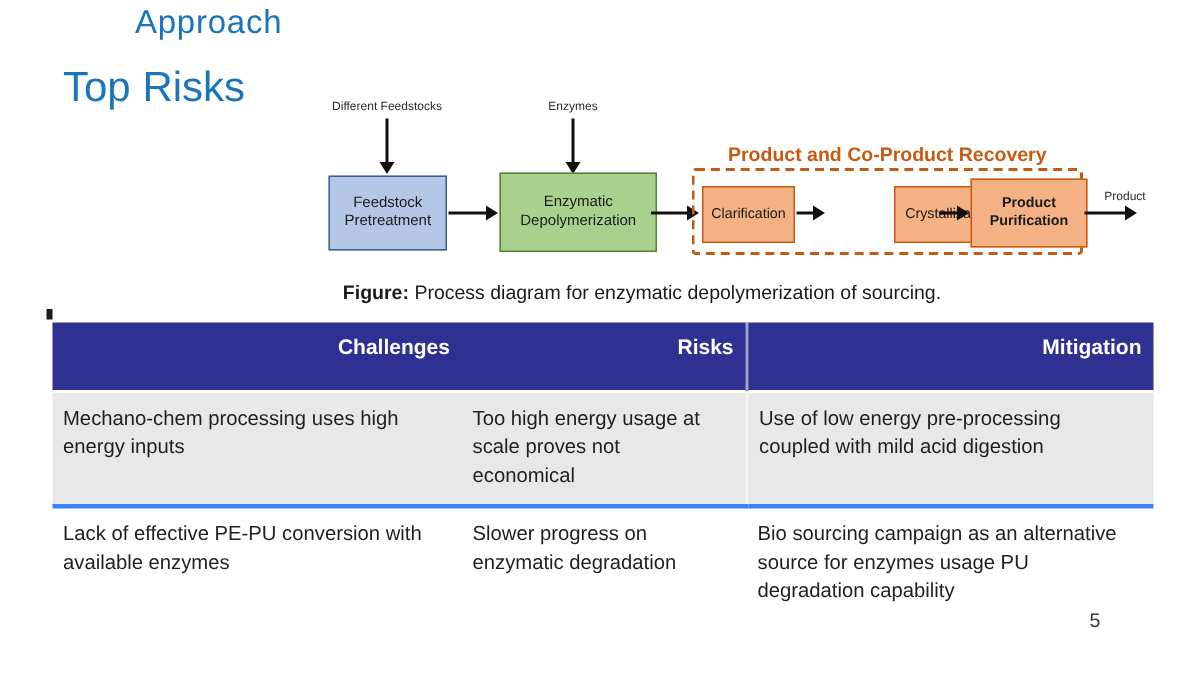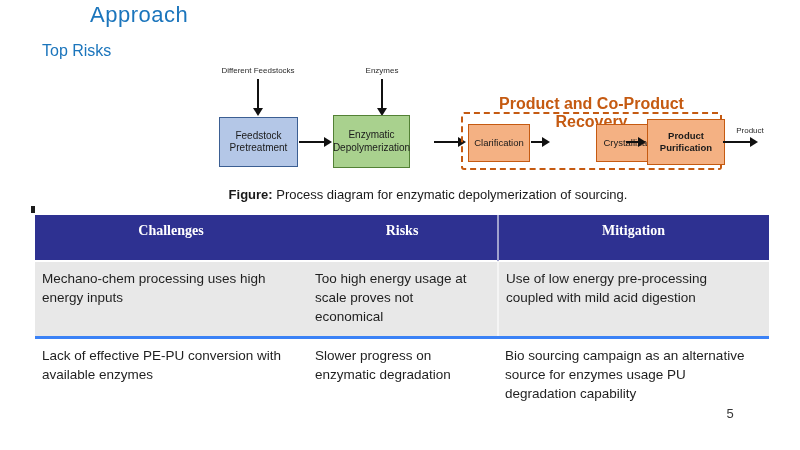--- a/index.html
+++ b/index.html
@@ -1,49 +1,49 @@
 <!DOCTYPE html>
 <html><head>
 <meta charset="utf-8">
 <style>
   html,body { margin:0; padding:0; background:#fff; }
   .slide {
     position:relative; width:800px; height:450px; background:#ffffff;
     font-family:"Liberation Sans", sans-serif; overflow:hidden;
   }
   .title { position:absolute; left:42px; top:2px; font-size:22px; color:#1B75BC; letter-spacing:0.5px;margin-left:48px; }
-  .subtitle { position:absolute; left:42px; top:42px; font-size:16px; color:#1B75BC; }
+  .subtitle { position:absolute; left:42px; top:42px; font-size:28px; color:#1B75BC; }
 
   
   .dlabel { position:absolute; font-size:8px; color:#2b2b2b; text-align:center; }
   .dbox {
     position:absolute; box-sizing:border-box; display:flex; align-items:center; justify-content:center;
     text-align:center; font-size:10px; color:#1a1a1a; line-height:1.25; padding:2px;
   }
   .box-blue  { background:#B4C7E7; border:1.5px solid #3B5E92; }
   .box-green { background:#A9D18E; border:1.5px solid #538135; }
   .box-orange{ background:#F4B183; border:1.5px solid #C55A11; font-size:9.5px; }
   .dashed-group { position:absolute; box-sizing:border-box; border:2px dashed #C55A11; border-radius:3px; }
-  .recovery-label { position:absolute; color:#C55A11; font-weight:bold; font-size:16px; text-align:center; }
+  .recovery-label { position:absolute; color:#C55A11; font-weight:bold; font-size:13px; text-align:center; }
 
   .arrow-h { position:absolute; height:2px; background:#111; }
   .arrow-h::after { content:""; position:absolute; right:-7px; top:-4px;
     border-left:8px solid #111; border-top:5px solid transparent; border-bottom:5px solid transparent; }
   .arrow-v { position:absolute; width:2px; background:#111; }
   .arrow-v::after { content:""; position:absolute; bottom:-7px; left:-4px;
     border-top:8px solid #111; border-left:5px solid transparent; border-right:5px solid transparent; }
 
   .caption { position:absolute; left:58px; top:187px; width:740px; text-align:center;
     font-size:13px; color:#1a1a1a; }
 
   
   .risk-table { position:absolute; left:35px; top:215px; width:734px;
     border-collapse:collapse; table-layout:fixed; font-size:13.5px; color:#1f1f1f; }
-  .risk-table th { background:#2E3191; color:#ffffff; font-weight:bold; text-align:center;
-    vertical-align:top; padding:8px 8px 6px 7px; font-size:14px;font-family:Liberation Serif, serif; }
+  .risk-table th { background:#2E3191; color:#ffffff; font-weight:bold; text-align:right;
+    vertical-align:top; padding:8px 8px 6px 7px; font-size:14px; }
   .risk-table thead tr { height:46px; }
   .risk-table td { vertical-align:top; padding:7px 12px 7px 7px; line-height:1.42; }
   .risk-table tbody tr.row-alt { height:76px; }
   .risk-table tbody tr.row-plain { height:75px; }
   .risk-table tbody tr.row-alt td { background:#E8E8E8; border-top:2px solid #ffffff; border-bottom:3px solid #3b82f6; }
   .risk-table th.col3, .risk-table tr.row-alt td.col3 { border-left:2px solid rgba(255,255,255,0.55); }
 
   .artifact-mark { position:absolute; left:31px; top:206px; width:4px; height:7px; background:#1c1c1c; }
   .page-number { position:absolute; left:700px; top:406px; width:60px; text-align:center;
     font-size:13px; color:#383838; }
@@ -60,21 +60,21 @@
     <div class="dlabel" style="left:218px; top:66px; width:80px;">Different Feedstocks</div>
     <div class="dlabel" style="left:352px; top:66px; width:60px;">Enzymes</div>
 
     <div class="arrow-v" style="left:257px; top:79px; height:30px;"></div>
     <div class="arrow-v" style="left:381px; top:79px; height:30px;"></div>
 
     <div class="dbox box-blue" style="left:219px; top:117px; width:79px; height:50px;">Feedstock Pretreatment</div>
 
     <div class="arrow-h" style="left:299px; top:141px; width:26px;"></div>
 
-    <div class="dbox box-green" style="left:333px; top:115px; width:77px; height:53px;">Enzymatic Depolymerization</div>
+    <div class="dbox box-green" style="left:333px; top:115px; width:105px; height:53px;">Enzymatic Depolymerization</div>
 
     <div class="arrow-h" style="left:434px; top:141px; width:25px;"></div>
 
     <div class="recovery-label" style="left:461px; top:95px; width:261px;">Product and Co-Product Recovery</div>
     <div class="dashed-group" style="left:461px; top:112px; width:261px; height:58px;"></div>
 
     <div class="dbox box-orange" style="left:468px; top:124px; width:62px; height:38px;">Clarification</div>
     <div class="arrow-h" style="left:531px; top:141px; width:12px;"></div>
     <div class="dbox box-orange" style="left:551px; top:124px; width:74px; height:38px;margin-left:45px;">Crystallization</div>
     <div class="arrow-h" style="left:626px; top:141px; width:13px;"></div>

